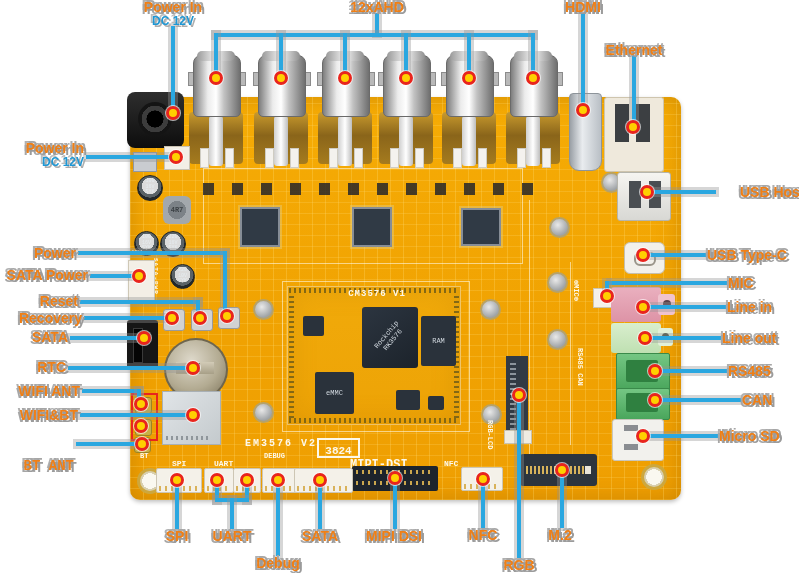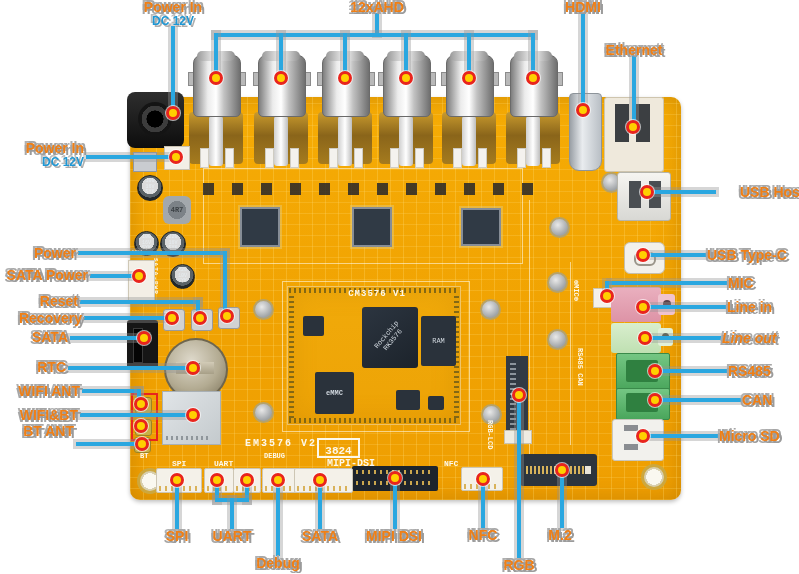--- a/index.html
+++ b/index.html
@@ -239,21 +239,21 @@
   <div class="abs" style="left:362px;top:307px;width:56px;height:61px;border-radius:3px;z-index:7;background:linear-gradient(145deg,#2c3540,#1c232b);">
     <div class="chiptxt" style="transform:rotate(-50deg);margin-top:22px;font-size:7px;line-height:1.2;">
       <div>Rockchip</div>
       <div>RK3576</div>
     </div>
   </div>
   <div class="dk" style="left:421px;top:316px;width:35px;height:50px;">
     <div class="chiptxt" style="font-size:7px;margin-top:21px;">RAM</div>
     </div>
   <div class="dk" style="left:315px;top:372px;width:39px;height:42px;">
-    <div class="chiptxt" style="font-size:7px;margin-top:17px;font-weight:bold;">eMMC</div>
+    <div class="chiptxt" style="font-size:7px;margin-top:17px;">eMMC</div>
     </div>
   <div class="dk" style="left:396px;top:390px;width:24px;height:20px;"></div>
   <div class="dk" style="left:428px;top:396px;width:16px;height:14px;"></div>
 
   <div class="silk vsilk" style="left:572px;top:280px;font-size:7px;">⊕MIC⊕</div>
   <div class="silk vsilk" style="left:576px;top:348px;font-size:7px;">RS485 CAN</div>
   <div class="abs" style="left:506px;top:356px;width:22px;height:78px;background:#323a44;z-index:8;">
     <div class="abs" style="left:4px;top:4px;width:6px;height:70px;background:repeating-linear-gradient(0deg,#8c949c 0 2px,transparent 2px 5px);"></div>
     </div>
   <div class="abs" style="left:504px;top:430px;width:26px;height:12px;background:#efece2;border:1px solid #c9c2ae;z-index:8;"></div>
@@ -271,21 +271,21 @@
   <div class="wafer" style="left:156px;top:468px;width:44px;height:23px;"></div>
   <div class="wafer" style="left:204px;top:468px;width:28px;height:23px;"></div>
   <div class="wafer" style="left:233px;top:468px;width:26px;height:23px;"></div>
   <div class="wafer" style="left:262px;top:468px;width:33px;height:23px;"></div>
   <div class="wafer" style="left:294px;top:468px;width:57px;height:23px;"></div>
   <div class="wafer" style="left:461px;top:467px;width:40px;height:22px;"></div>
 
   <div class="silk" style="left:172px;top:459px;font-size:8px;">SPI</div>
   <div class="silk" style="left:214px;top:459px;font-size:8px;">UART</div>
   <div class="silk" style="left:264px;top:452px;font-size:7px;">DEBUG</div>
-  <div class="silk" style="left:327px;top:458px;font-size:10px;">MIPI-DSI</div>
+  <div class="silk" style="left:350px;top:458px;font-size:12px;">MIPI-DSI</div>
   <div class="silk" style="left:444px;top:459px;font-size:8px;">NFC</div>
   <div class="silk" style="left:245px;top:438px;font-size:10px;letter-spacing:2px;">EM3576 V2</div>
   <div class="abs" style="left:317px;top:438px;width:39px;height:16px;border:2px solid #fdf8ea;z-index:6;text-align:center;">
     <span class="silk" style="position:static;font-size:11px;">3824</span></div>
 
   <div class="ln lnv" style="left:171px;top:26px;height:84px;"></div>
   <div class="ln lnv" style="left:375px;top:13px;height:22px;"></div>
   <div class="ln lnh" style="left:214px;top:33px;width:321px;"></div>
   <div class="ln lnv" style="left:214px;top:33px;height:39px;"></div>
   <div class="ln lnv" style="left:279px;top:33px;height:39px;"></div>
@@ -377,27 +377,27 @@
 
   <div class="lab lab-r" style="right:715px;top:141px;"><span>Power In</span><span class="sub">DC 12V</span></div>
   <div class="lab lab-r" style="right:723px;top:246px;">Power</div>
   <div class="lab lab-r" style="right:711px;top:268px;">SATA Power</div>
   <div class="lab lab-r" style="right:721px;top:294px;">Reset</div>
   <div class="lab lab-r" style="right:717px;top:311px;">Recovery</div>
   <div class="lab lab-r" style="right:731px;top:330px;">SATA</div>
   <div class="lab lab-r" style="right:733px;top:360px;">RTC</div>
   <div class="lab lab-r" style="right:719px;top:384px;margin-left:29px;">WIFI ANT</div>
   <div class="lab lab-r" style="right:721px;top:408px;">WIFI&amp;BT</div>
-  <div class="lab lab-r" style="right:725px;top:424px;">BT ANT</div>
+  <div class="lab lab-r" style="right:725px;top:459px;font-family:Liberation Mono, monospace;">BT ANT</div>
 
   <div class="lab" style="left:740px;top:185px;">USB Host</div>
   <div class="lab" style="left:707px;top:248px;">USB Type-C</div>
   <div class="lab" style="left:728px;top:276px;">MIC</div>
   <div class="lab" style="left:727px;top:300px;">Line in</div>
-  <div class="lab" style="left:722px;top:331px;font-style:italic;">Line out</div>
+  <div class="lab" style="left:722px;top:331px;">Line out</div>
   <div class="lab" style="left:728px;top:364px;">RS485</div>
   <div class="lab" style="left:742px;top:393px;text-align:right;">CAN</div>
   <div class="lab" style="left:719px;top:429px;">Micro SD</div>
 
   <div class="lab lab-c" style="left:177px;top:529px;">SPI</div>
   <div class="lab lab-c" style="left:232px;top:529px;">UART</div>
   <div class="lab lab-c" style="left:278px;top:556px;">Debug</div>
   <div class="lab lab-c" style="left:320px;top:529px;">SATA</div>
   <div class="lab lab-c" style="left:394px;top:529px;">MIPI DSI</div>
   <div class="lab lab-c" style="left:483px;top:528px;">NFC</div>

